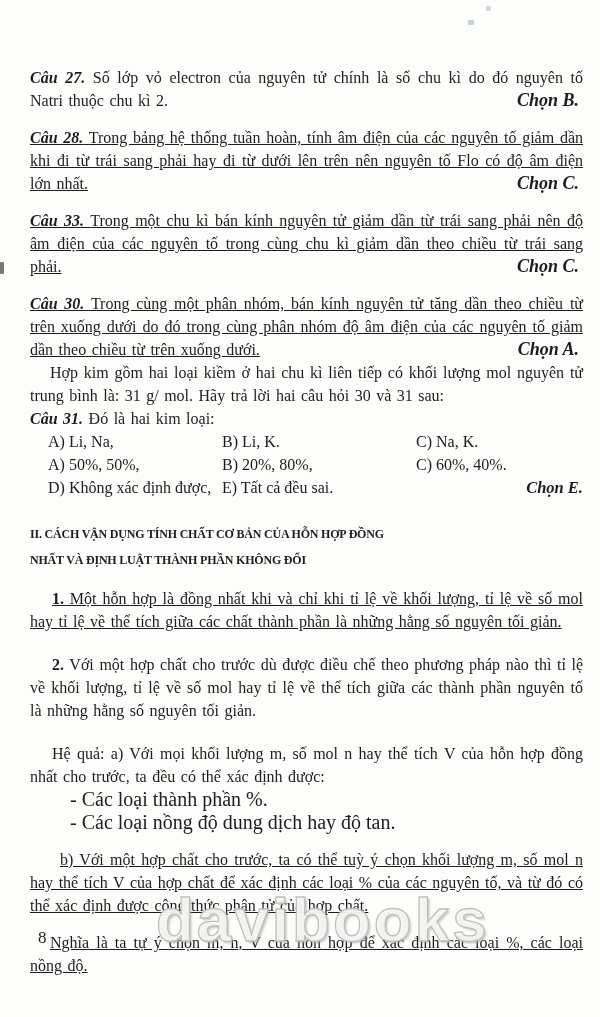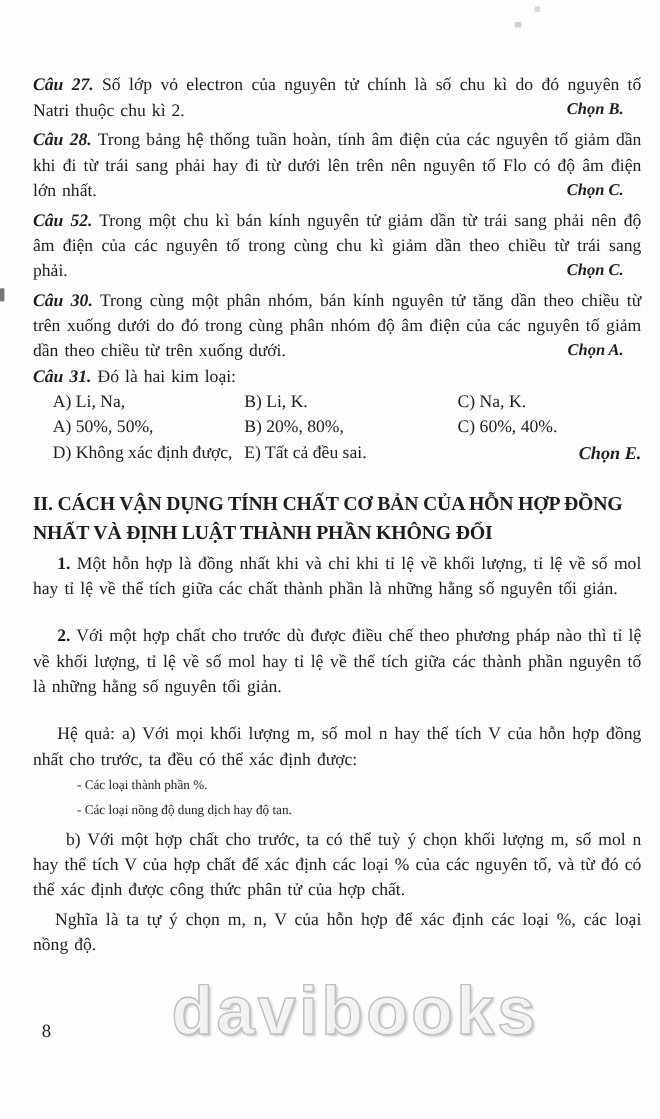--- a/index.html
+++ b/index.html
@@ -16,49 +16,49 @@
   p { margin:0; }
   .para {
     position:relative;
     font-size:16px;
     line-height:23px;
     text-align:justify;
     word-spacing:1.5px;
   }
   .qlabel { font-weight:bold; font-style:italic; }
   .answer {
-    position:absolute; right:16px; bottom:0;
+    position:absolute; right:4px; bottom:0;
     font-weight:bold; font-style:italic;
-    font-size:15px; line-height:23px;
+    font-size:18px; line-height:23px;
     word-spacing:normal;
   }
-  .mt2 { margin-top:4px; }
+  .mt2 { margin-top:14px;text-decoration:underline; }
   .mt4 { margin-top:20px; }
   .ind20 { text-indent:20px; }
   .ind22 { text-indent:22px; }
   .ind30 { text-indent:30px; }
   .optrow {
     position:relative;
     padding-left:18px;
     font-size:16px; line-height:23px;
   }
   .optrow .c1 { display:inline-block; width:170px; }
   .optrow .c2 { display:inline-block; width:190px; }
   .optrow .ans {
     position:absolute; right:0; top:0;
     font-weight:bold; font-style:italic; font-size:16.5px;
   }
   .heading {
     margin-top:22px;
-    font-size:18px; font-weight:bold;
+    font-size:12px; font-weight:bold;
     line-height:26px;
     letter-spacing:-0.2px;
   }
   .heading div { white-space:nowrap; }
-  .item { padding-left:40px; font-size:12px; line-height:23px; }
+  .item { padding-left:40px; font-size:20px; line-height:23px; }
   .lead-it { }
   .lead-num { font-weight:bold; }
   .pagenum {
     position:absolute; left:38px; top:926px;
     font-size:17px; line-height:23px;
   }
   .wm {
     position:absolute; z-index:5;
     font-family:"Liberation Sans", sans-serif;
     font-weight:bold;
@@ -89,31 +89,32 @@
     <span class="answer">Chọn B.</span>
   </p>
 
   <p class="para mt2">
     <span class="qlabel">Câu 28.</span>
     <span>Trong bảng hệ thống tuần hoàn, tính âm điện của các nguyên tố giảm dần khi đi từ trái sang phải hay đi từ dưới lên trên nên nguyên tố Flo có độ âm điện lớn nhất.</span>
     <span class="answer">Chọn C.</span>
   </p>
 
   <p class="para mt2">
-    <span class="qlabel">Câu 52.</span>
+    <span class="qlabel">Câu 33.</span>
     <span>Trong một chu kì bán kính nguyên tử giảm dần từ trái sang phải nên độ âm điện của các nguyên tố trong cùng chu kì giảm dần theo chiều từ trái sang phải.</span>
     <span class="answer">Chọn C.</span>
   </p>
 
   <p class="para mt2">
     <span class="qlabel">Câu 30.</span>
     <span>Trong cùng một phân nhóm, bán kính nguyên tử tăng dần theo chiều từ trên xuống dưới do đó trong cùng phân nhóm độ âm điện của các nguyên tố giảm dần theo chiều từ trên xuống dưới.</span>
     <span class="answer">Chọn A.</span>
   </p>
 
+  <p class="para ind20">Hợp kim gồm hai loại kiềm ở hai chu kì liên tiếp có khối lượng mol nguyên tử trung bình là: 31 g/ mol. Hãy trả lời hai câu hỏi 30 và 31 sau:</p>
 
   <div>
     <p class="para">
       <span class="qlabel">Câu 31.</span>
       <span>Đó là hai kim loại:</span>
     </p>
     <div class="optrow">
       <span class="c1">A) Li, Na,</span>
       <span class="c2">B) Li, K.</span>
       <span class="c3">C) Na, K.</span>

